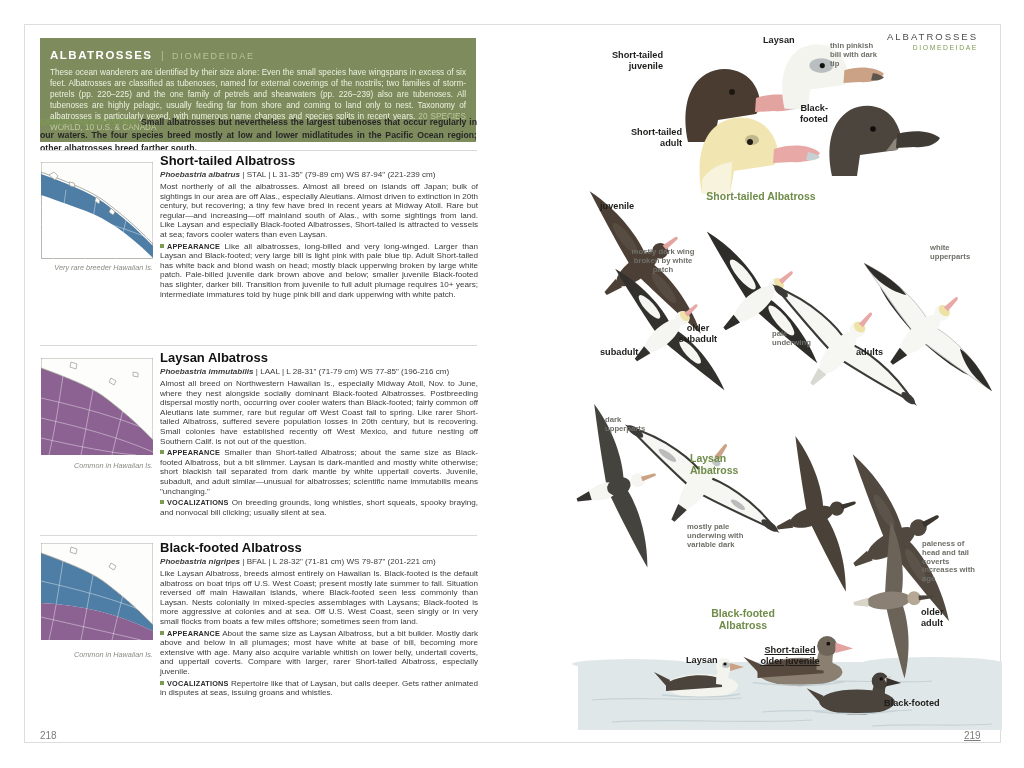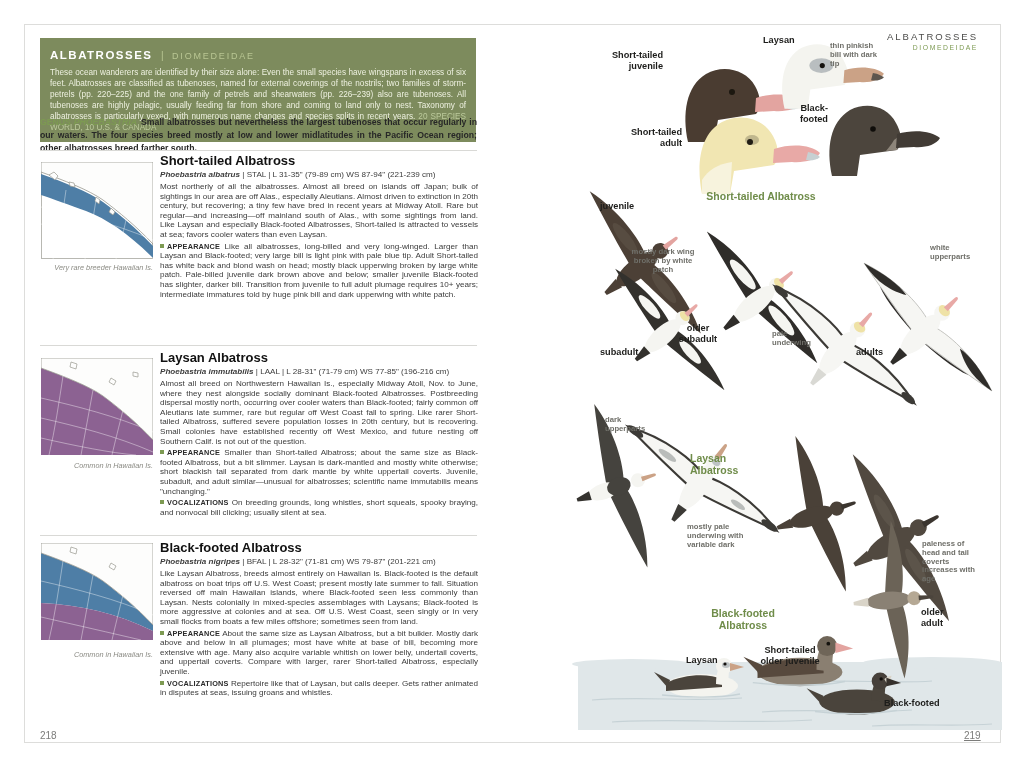--- a/index.html
+++ b/index.html
@@ -354,18 +354,18 @@
     <div class="lbl" style="left:344px;top:347px;">adults</div>
 
     <div class="note" style="left:93px;top:416px;width:58px;">dark upperparts</div>
     <div class="ptitle" style="left:178px;top:452px;width:80px;">Laysan Albatross</div>
     <div class="note" style="left:175px;top:523px;width:60px;">mostly pale underwing with variable dark</div>
     <div class="note" style="left:410px;top:540px;width:54px;">paleness of head and tail coverts increases with age</div>
 
     <div class="ptitle ta-c" style="left:184px;top:607px;width:94px;">Black-footed Albatross</div>
     <div class="lbl" style="left:409px;top:607px;width:40px;">older adult</div>
     <div class="lbl" style="left:174px;top:655px;">Laysan</div>
-    <div class="lbl ta-c" style="left:240px;top:645px;width:76px;">Short-tailed older juvenile</div>
+    <div class="lbl ta-c" style="left:240px;top:645px;width:76px;text-decoration:underline;">Short-tailed older juvenile</div>
     <div class="lbl" style="left:372px;top:698px;">Black-footed</div>
 
     <div class="pagenum" style="left:452px;top:730px;text-decoration:underline;">219</div>
   </div>
 </div>
 
 </body></html>

